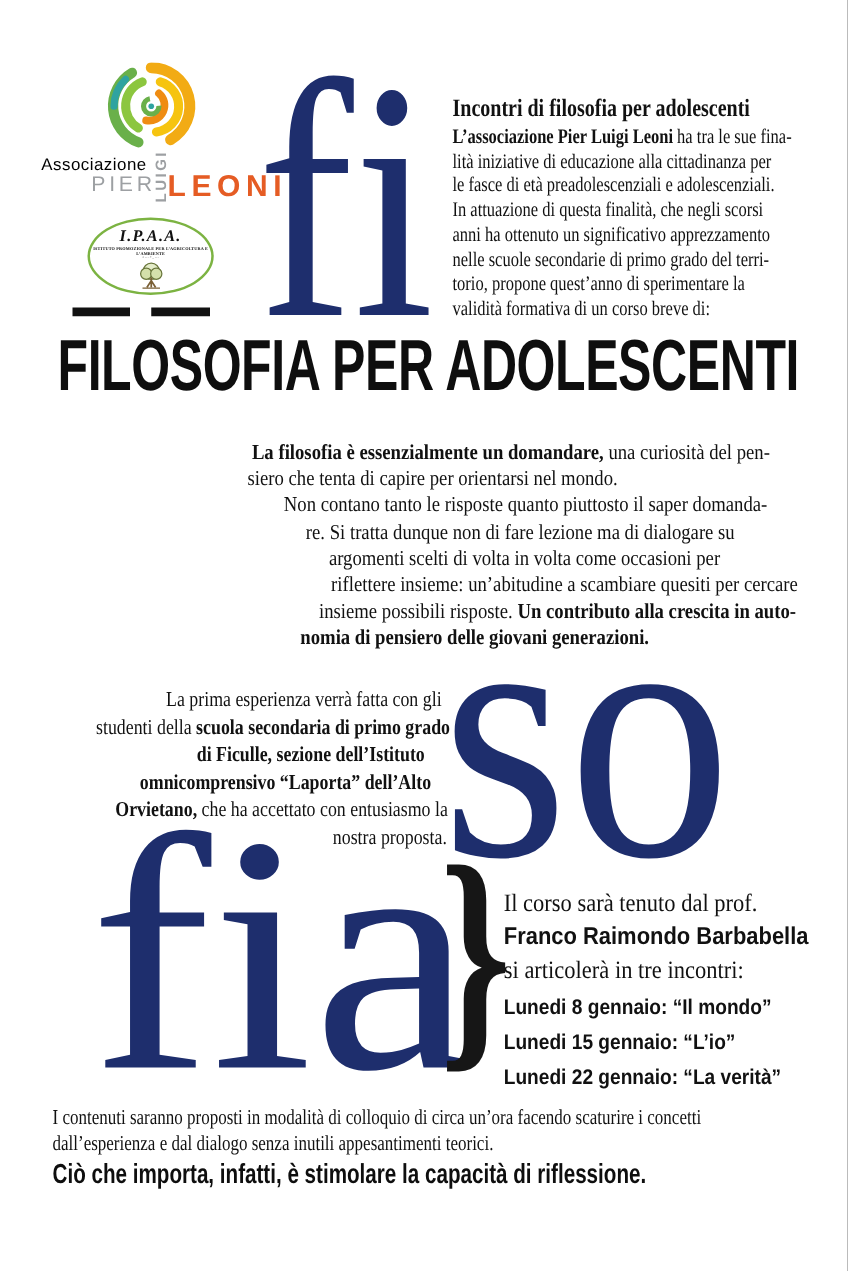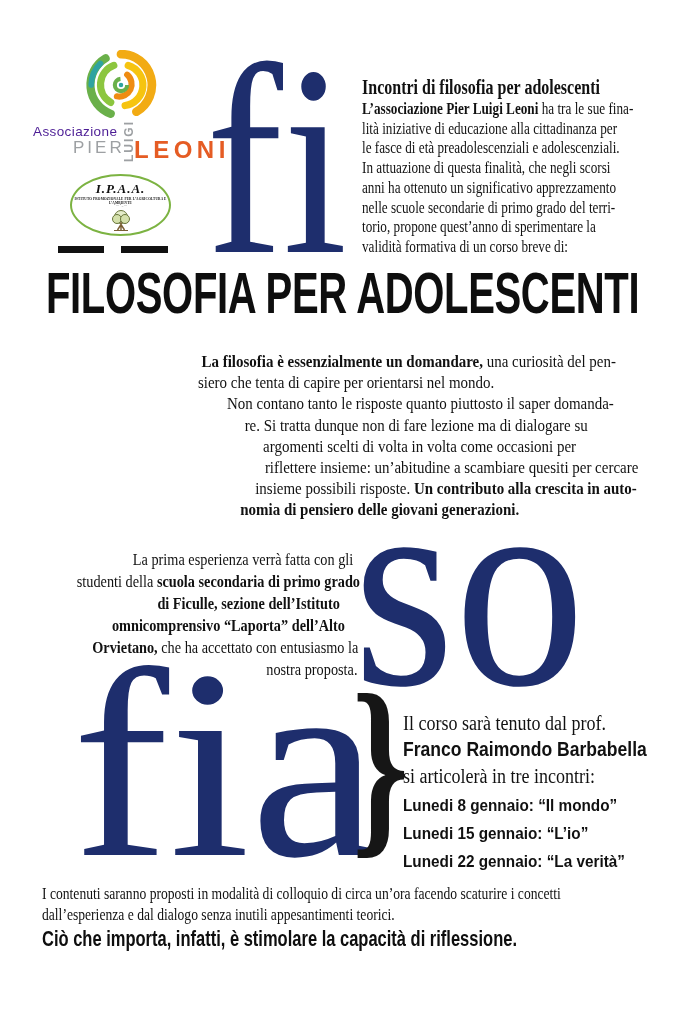--- a/index.html
+++ b/index.html
@@ -8,21 +8,21 @@
     background:#ffffff;overflow:hidden;
     font-family:"Liberation Serif",serif;color:#111;
   }
   .abs{position:absolute;}
   .sans{font-family:"Liberation Sans",sans-serif;}
   .bold{font-weight:bold;}
 
   
   .spiral{left:84px;top:50px;}
   .assoc-name{left:33px;top:124px;font-family:"Liberation Sans",sans-serif;
-    font-size:13.5px;color:#4c1d95;letter-spacing:.4px;}
+    font-size:13.5px;color:#000000;letter-spacing:.4px;}
   .pier{left:73px;top:138px;font-family:"Liberation Sans",sans-serif;
     font-size:17px;color:#9da0a3;letter-spacing:3px;font-weight:400;}
   .luigi{left:122px;top:162px;font-family:"Liberation Sans",sans-serif;
     font-size:12px;color:#9da0a3;letter-spacing:2px;font-weight:bold;
     transform:rotate(-90deg);transform-origin:0 0;white-space:nowrap;}
   .leoni{left:134px;top:136px;font-family:"Liberation Sans",sans-serif;
     font-size:24px;color:#e55c24;letter-spacing:4.5px;font-weight:bold;}
 
   
   .ipaa{left:70px;top:174px;width:101px;height:62px;border:2.5px solid #7cb342;

